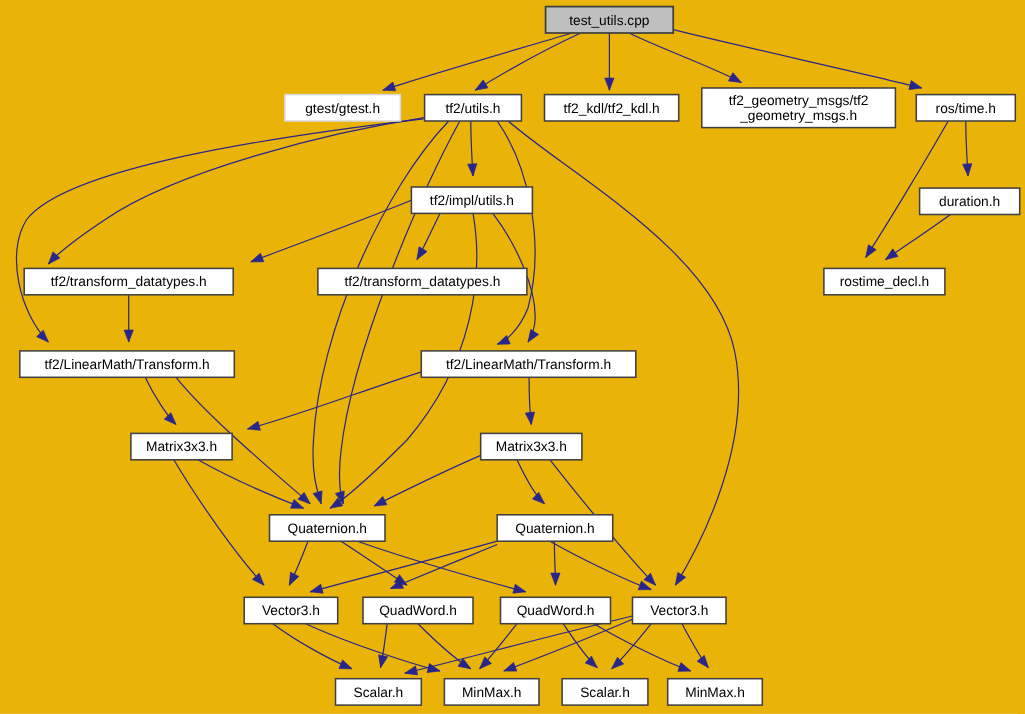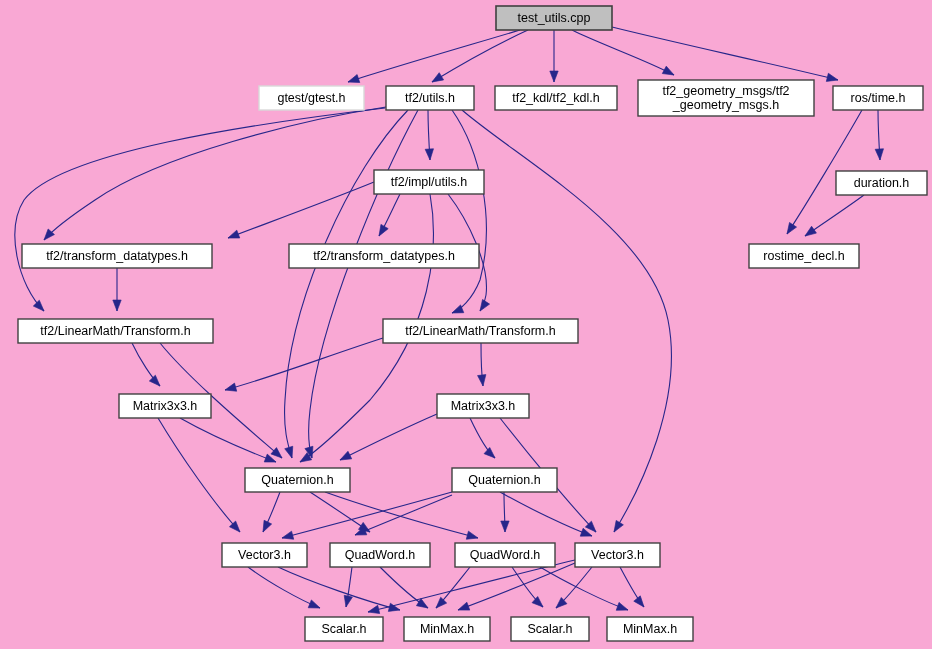--- a/index.html
+++ b/index.html
@@ -4,21 +4,21 @@
 <style>
   html, body {
     margin: 0;
     padding: 0;
     background: #ffffff;
   }
   #graph-root {
     position: relative;
     width: 932px;
     height: 649px;
-    background: #f9a8d4;
+    background: #eab308;
     font-family: "Liberation Sans", sans-serif;
     overflow: hidden;
   }
   svg#graph-svg {
     position: absolute;
     left: 0;
     top: 0;
     width: 932px;
     height: 649px;
   }

